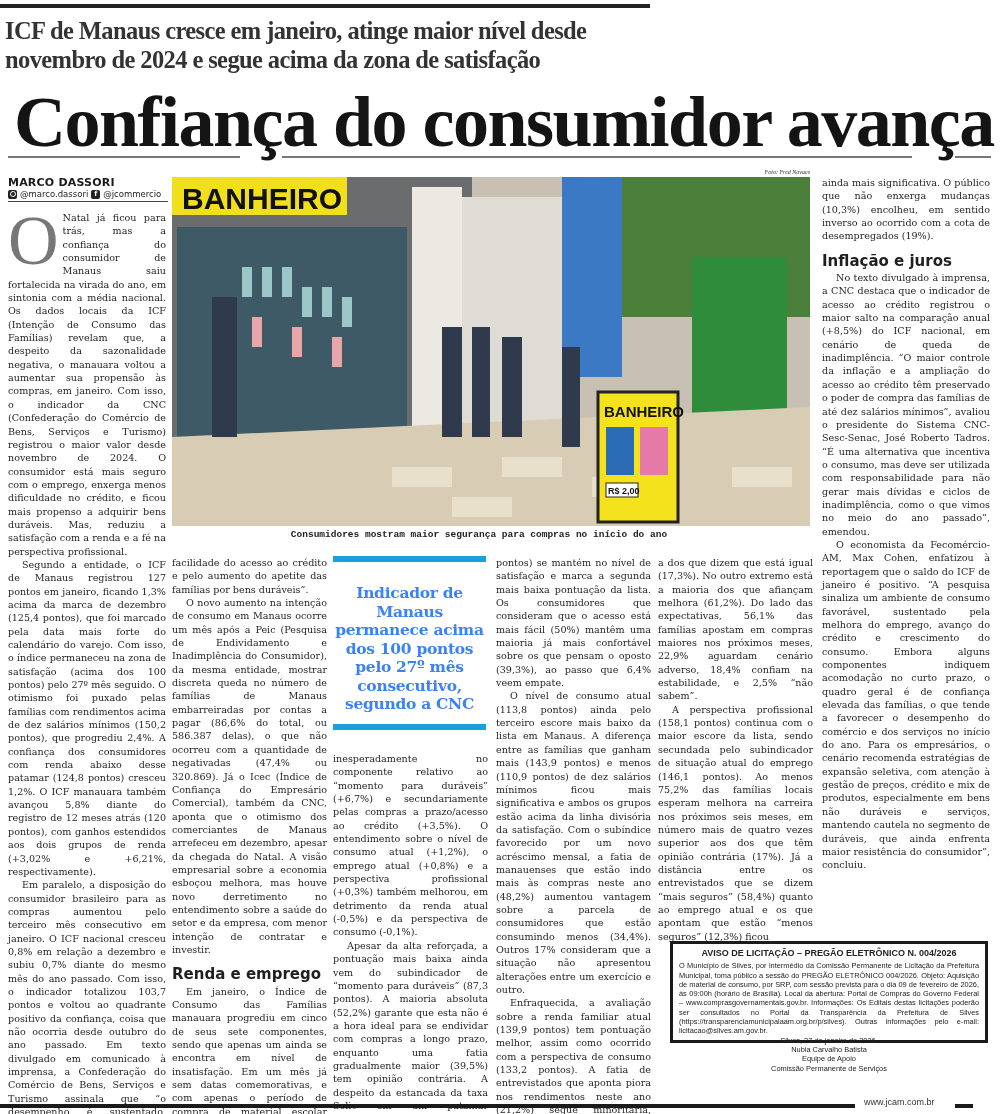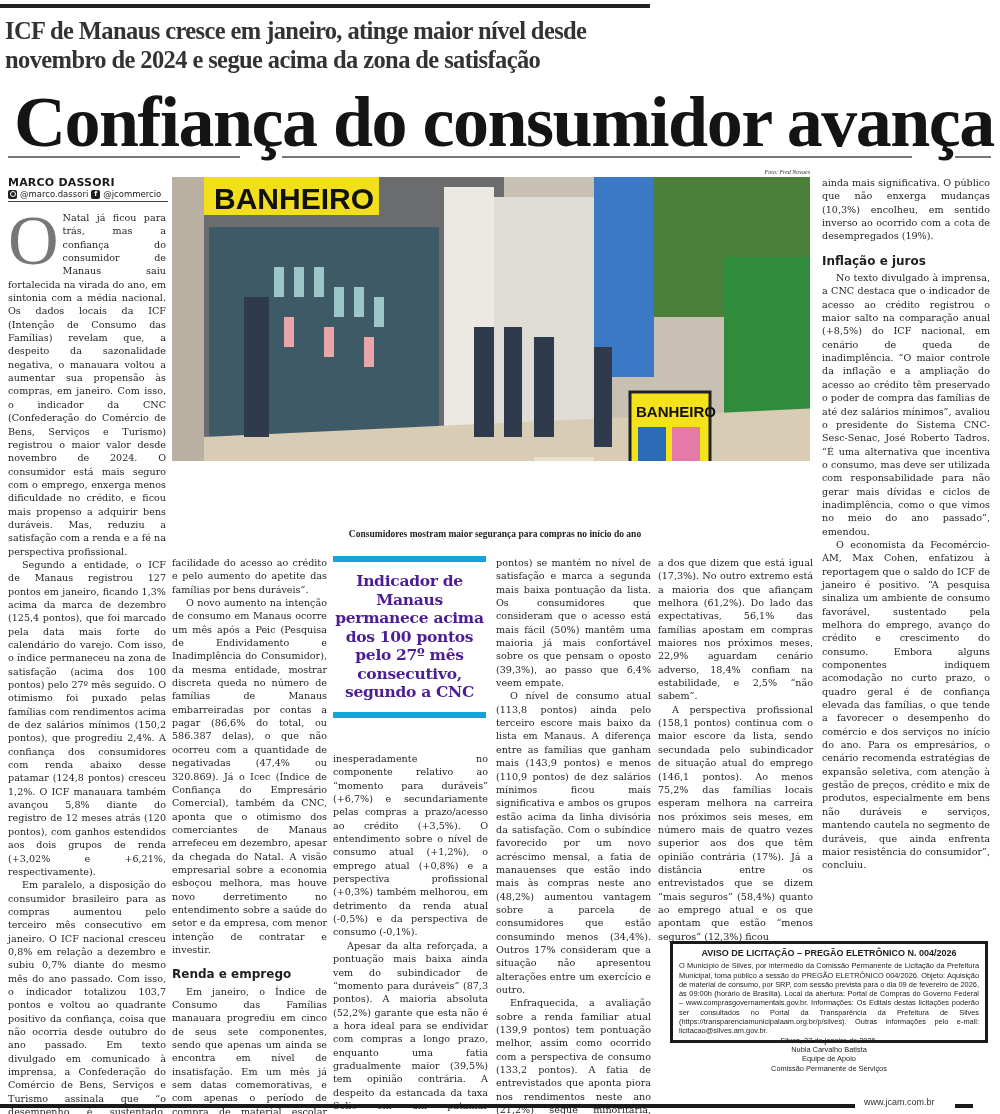--- a/index.html
+++ b/index.html
@@ -12,27 +12,27 @@
   .byline { position: absolute; left: 8px; top: 176px; font-family: "DejaVu Sans", sans-serif; }
   .byline-name { font-size: 11px; font-weight: bold; letter-spacing: 0.2px; }
   .byline-social { font-size: 8.5px; margin-top: 0; display: flex; align-items: center; gap: 3px; }
   .ico { display: inline-block; width: 9px; height: 9px; background: #222; border-radius: 2px; color: #fff; font-size: 7px; line-height: 9px; text-align: center; font-weight: bold; }
   .ico.ig::after { content: ""; display: block; width: 4px; height: 4px; border: 1px solid #fff; border-radius: 50%; margin: 1.5px auto; }
   .byline-rule { position: absolute; left: 8px; top: 201px; width: 160px; height: 1px; background: #444; }
   .col { position: absolute; font-family: "DejaVu Serif", serif; font-size: 9.6px; line-height: 13.35px; text-align: justify; color: #1f1f1f; hyphens: auto; }
   .col p { text-indent: 14px; }
   .col p.noindent { text-indent: 0; }
   .dropcap { float: left; font-family: "Liberation Serif", serif; font-size: 70px; line-height: 56px; color: #777; margin: 2px 4px 0 0; }
-  .subhead { font-family: "DejaVu Sans", sans-serif; font-weight: bold; font-size: 12px; margin: 12px 0 3px; text-indent: 0 !important; }
-  .photo { position: absolute; left: 172px; top: 177px; width: 638px; height: 284px; overflow: hidden; background: #b9b0a2; padding-left: 32px; }
+  .subhead { font-family: "DejaVu Sans", sans-serif; font-weight: bold; font-size: 15px; margin: 12px 0 3px; text-indent: 0 !important; }
+  .photo { position: absolute; left: 172px; top: 177px; width: 638px; height: 349px; overflow: hidden; background: #b9b0a2; }
   .photo-credit { position: absolute; left: 700px; top: 169px; width: 110px; text-align: right; font-family: "Liberation Serif", serif; font-style: italic; font-size: 6px; color: #333; }
-  .caption { position: absolute; left: 176px; top: 529px; width: 638px; text-align: center; font-family: Liberation Serif, serif; font-weight: bold; font-size: 9.5px; color: #222; }
+  .caption { position: absolute; left: 160px; top: 529px; width: 638px; text-align: center; font-family: Liberation Mono, monospace; font-weight: bold; font-size: 9.5px; color: #222; }
   .pullquote { position: absolute; left: 333px; top: 556px; width: 153px; height: 176px; }
   .pq-bar { height: 6px; background: #1aa0dc; }
-  .pq-text { font-family: "DejaVu Serif", serif; font-weight: bold; font-size: 15.5px; line-height: 18.5px; text-align: center; color: #4c1d95; padding: 10px 2px; letter-spacing: -0.3px; }
+  .pq-text { font-family: "DejaVu Serif", serif; font-weight: bold; font-size: 15.5px; line-height: 18.5px; text-align: center; color: #3b82f6; padding: 10px 2px; letter-spacing: -0.3px; margin-top: 12px; }
   .notice { position: absolute; left: 670px; top: 941px; width: 318px; height: 102px; border: 3px solid #1a1a1a; padding: 5px 6px; font-family: "Liberation Sans", sans-serif; font-size: 7.4px; line-height: 9.3px; color: #222; text-align: justify; }
   .notice-title { text-align: center; font-weight: bold; font-size: 9px; margin-bottom: 3px; }
   .notice-center { text-align: center; }
   .foot-rule { position: absolute; top: 1104px; height: 4px; background: #1a1a1a; }
   .foot-url { position: absolute; left: 864px; top: 1097px; font-family: "Liberation Sans", sans-serif; font-size: 9px; color: #333; }
 </style>
 </head>
 <body>
 
 <div class="top-rule"></div>

